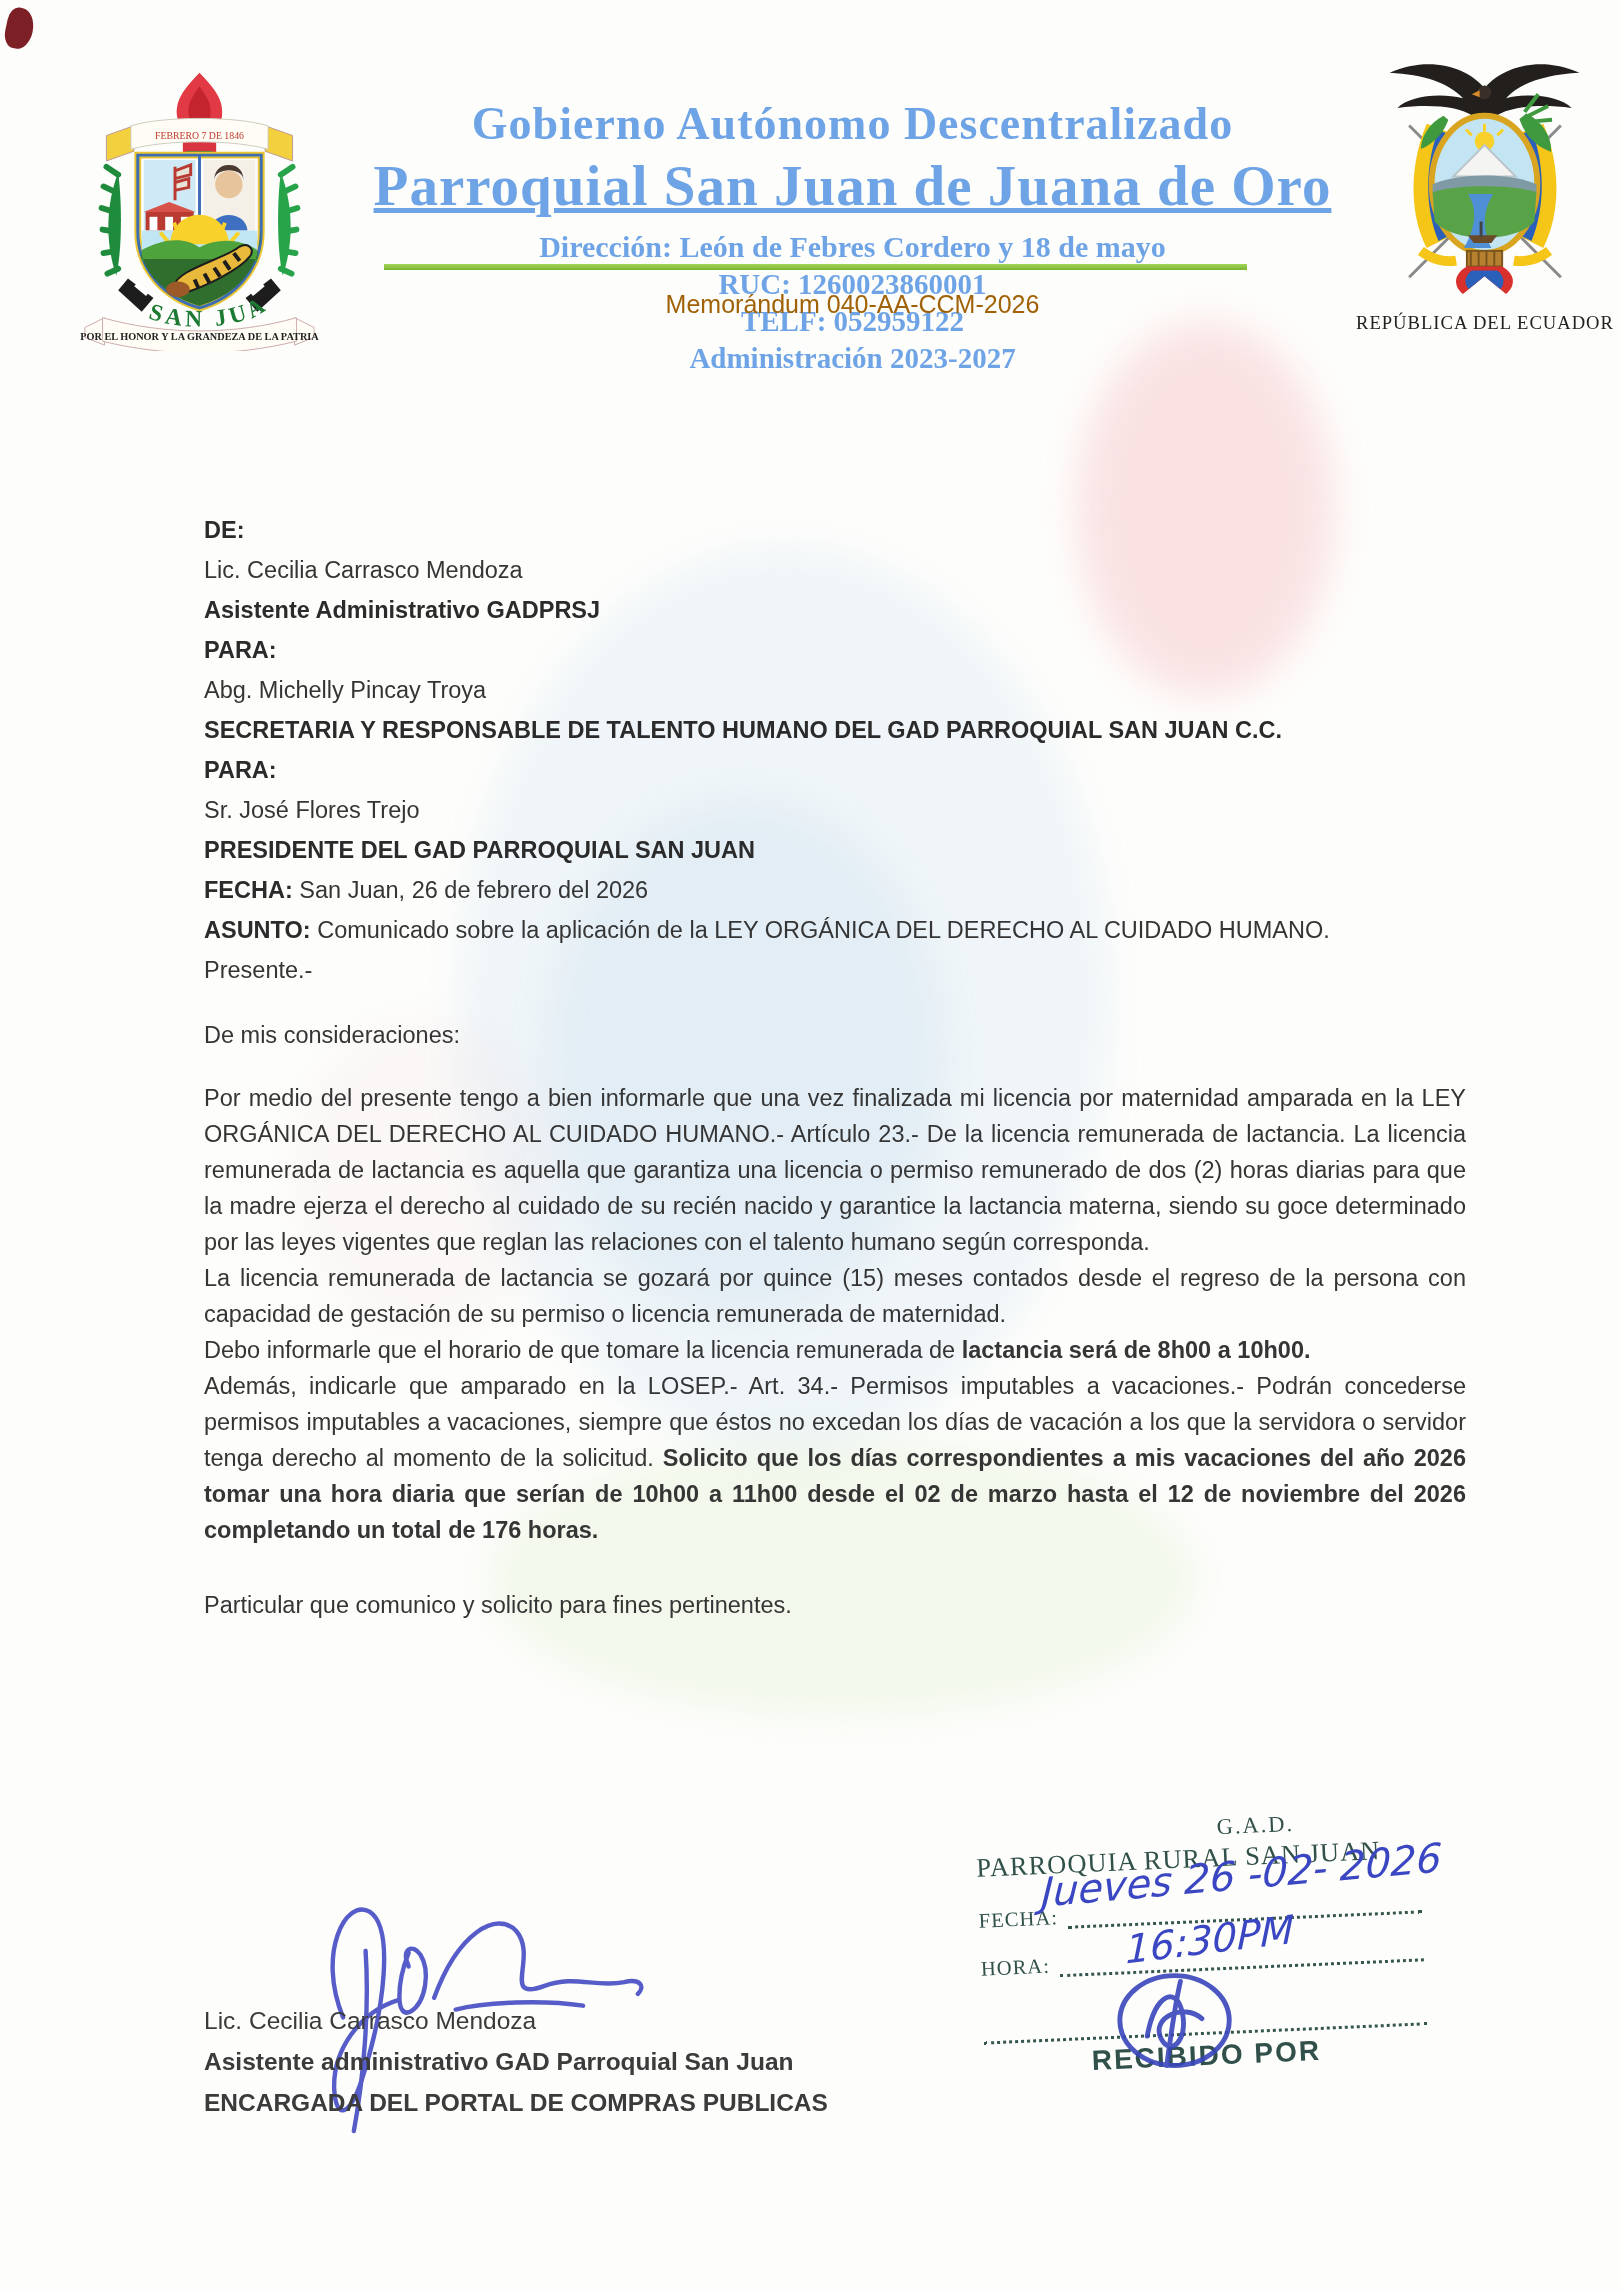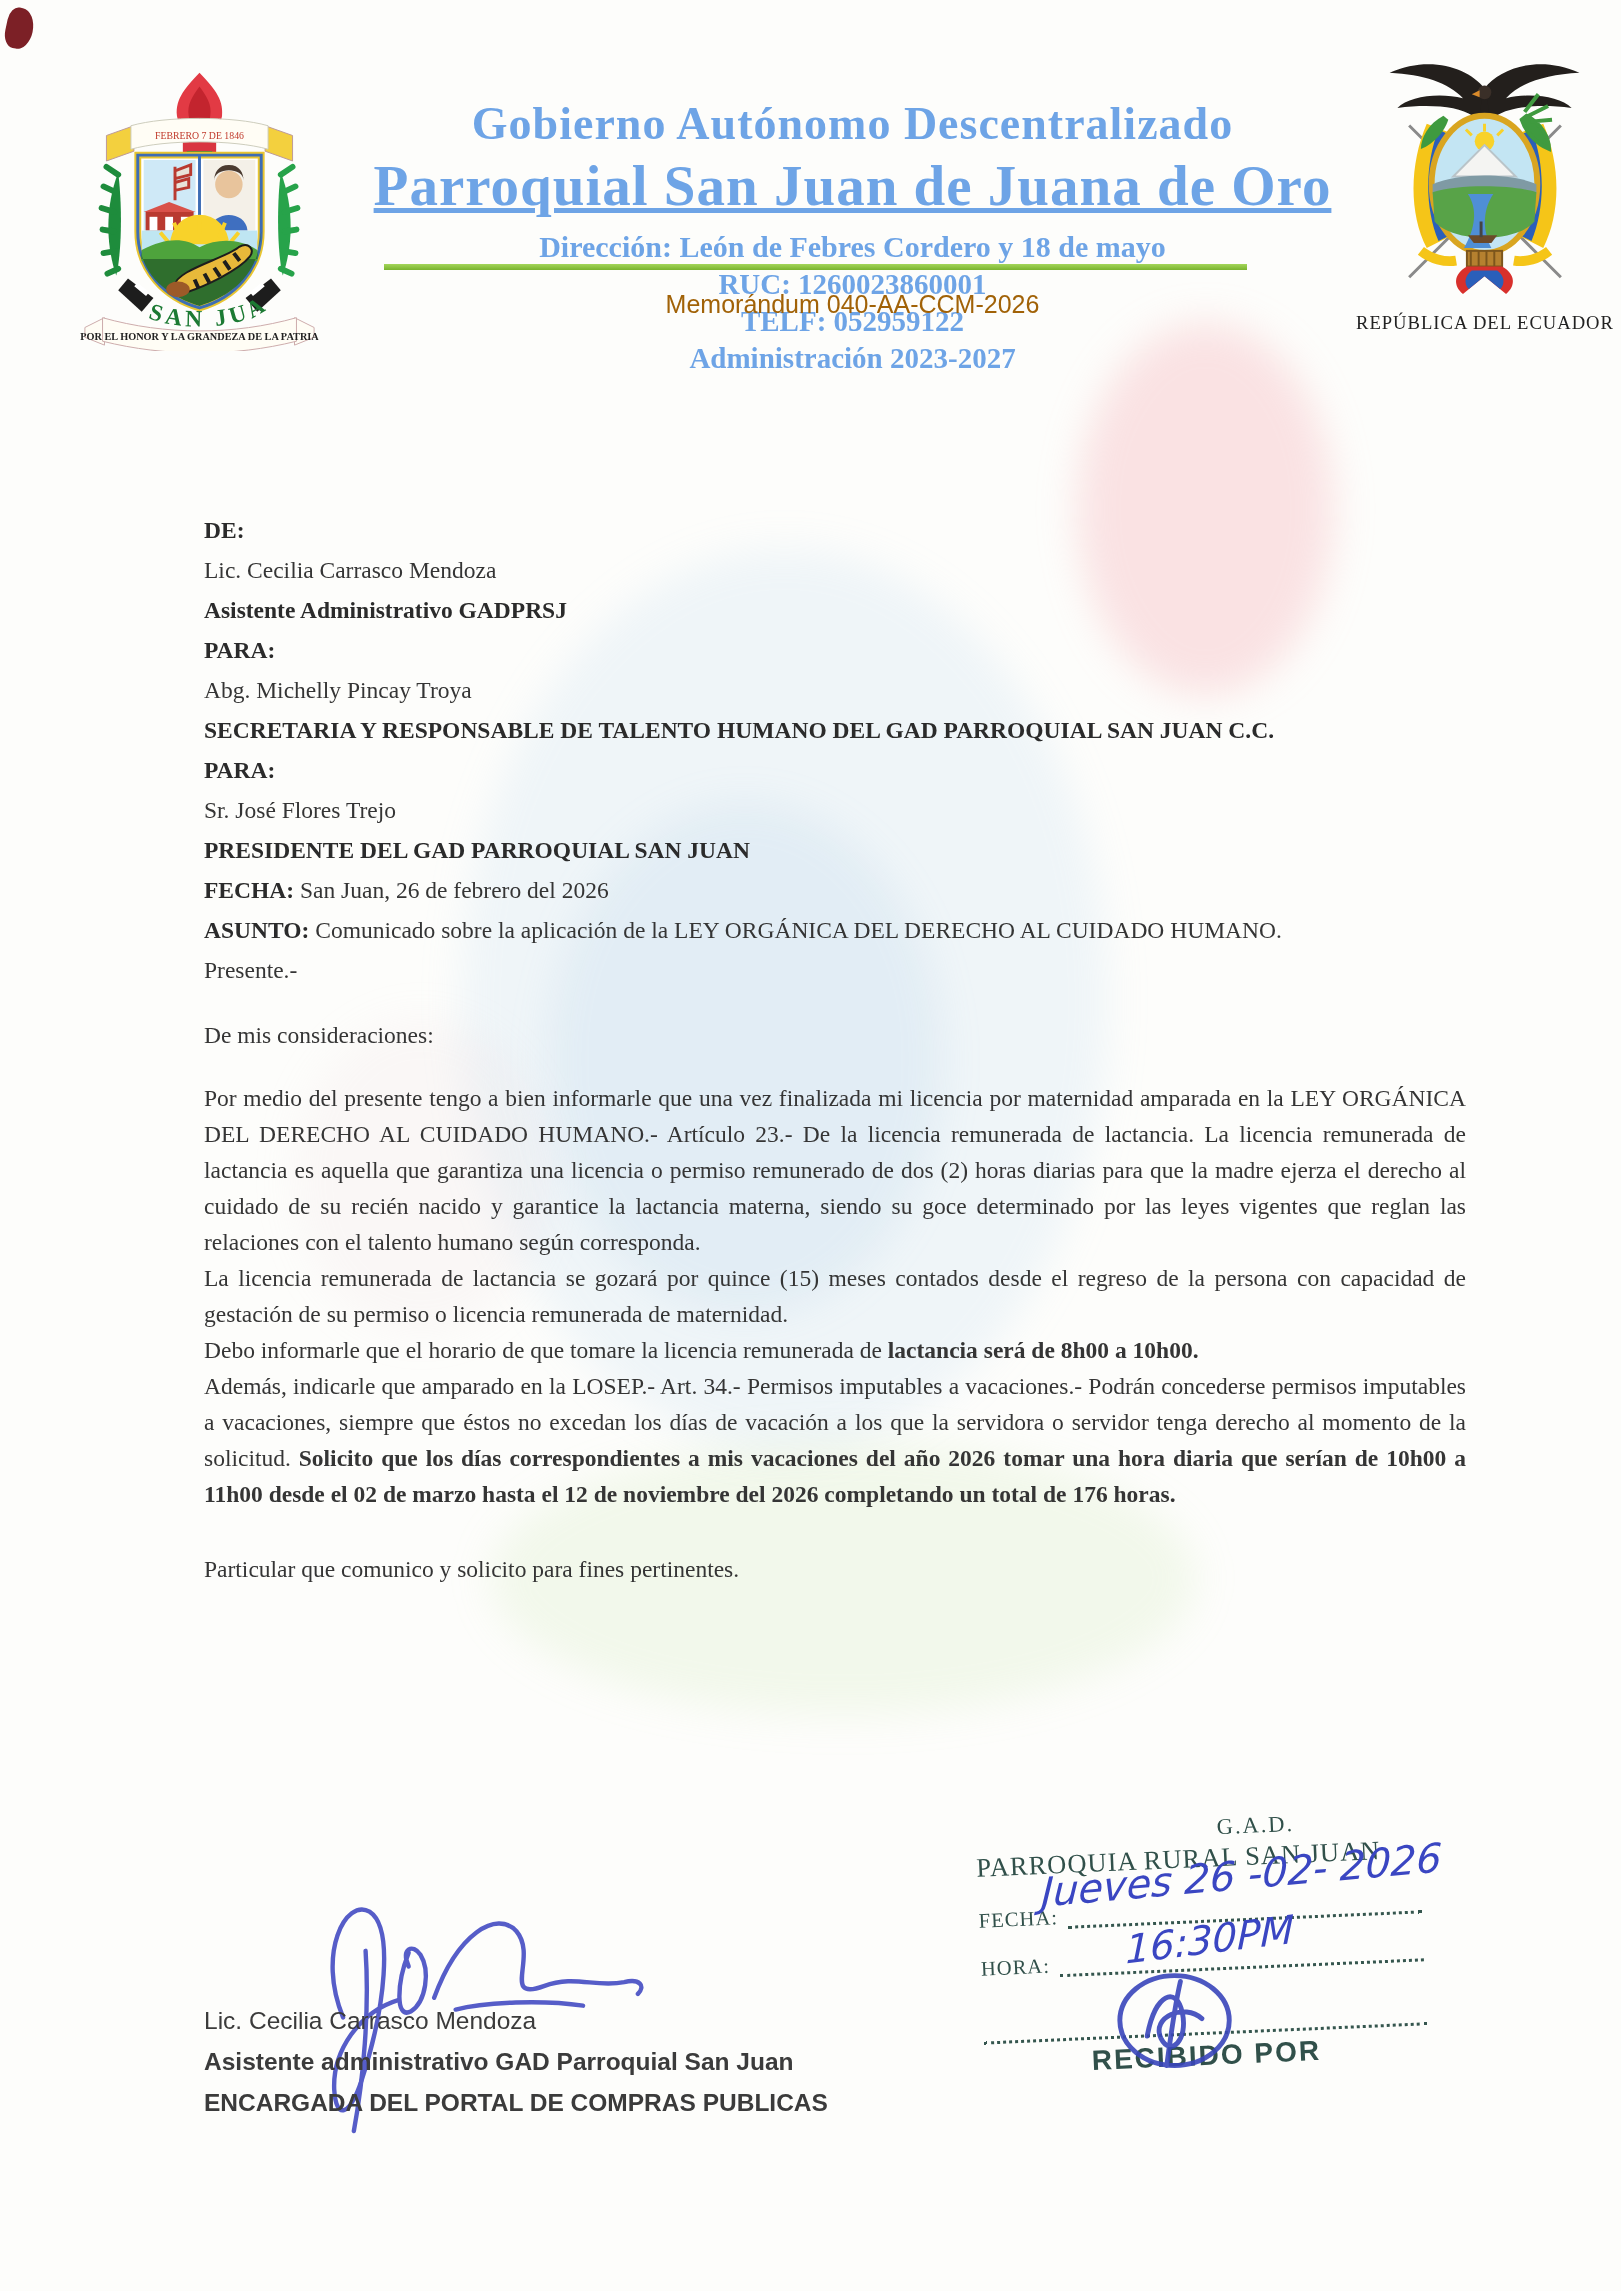--- a/index.html
+++ b/index.html
@@ -28,21 +28,21 @@
   .head .t2{font-size:57px;line-height:1.1;margin-top:5.9px;letter-spacing:1px;text-decoration:underline;}
   .head .t3{font-size:30px;margin-top:11.8px;}
   .head .t4,.head .t5,.head .t6{font-size:29px;margin-top:3.9px;}
   .divider{position:absolute;left:384px;top:264px;width:863px;height:5.9px;
     background:linear-gradient(#a4d65a,#79b32f);}
   .memo-line{position:absolute;left:323px;top:290px;width:1059px;text-align:center;
     font-size:25px;color:#a16207;}
   
   .content{position:absolute;left:204px;top:510px;width:1262px;
     font-size:23.5px;color:#353535;}
-  .content p{margin:0;font-family:Liberation Serif, serif;}
+  .content p{margin:0;}
   .meta p{line-height:40px;text-align:justify;}
   .meta b{color:#2b2b2b;}
   .salut{margin-top:25.5px !important;line-height:39px;}
   .bodytext p{line-height:36px;text-align:justify;margin:0;}
   .bodytext{margin-top:25.5px;}
   .closing{margin-top:39px !important;line-height:36px;}
   
   .sig-block{position:absolute;left:204px;top:2000px;font-size:24.5px;color:#3b3b3b;}
   .sig-block div{line-height:41px;}
   .sig-scribble{position:absolute;left:250px;top:1892px;}

